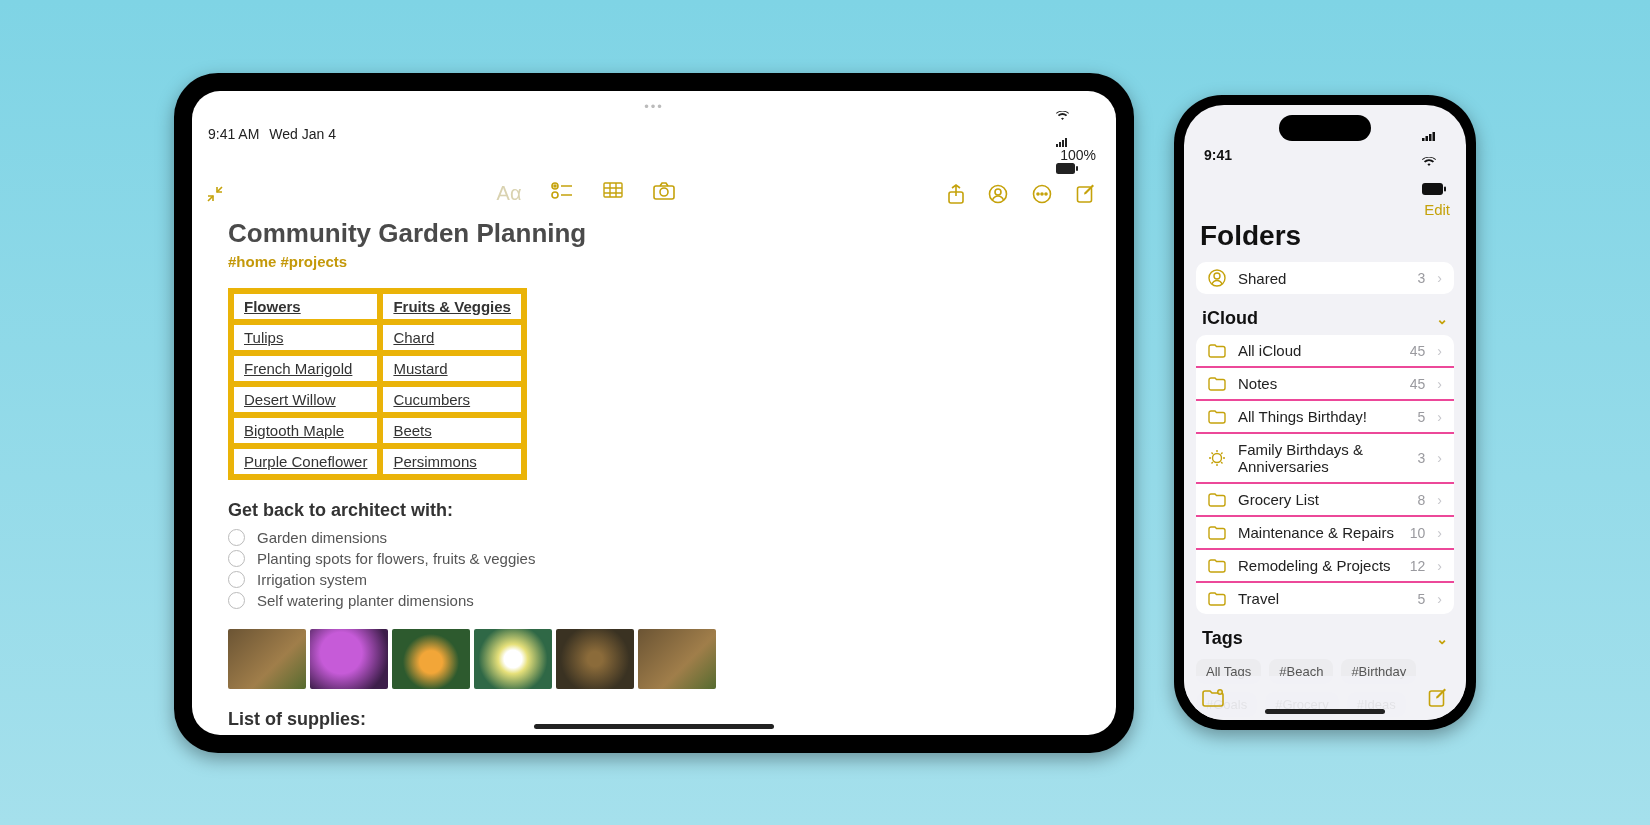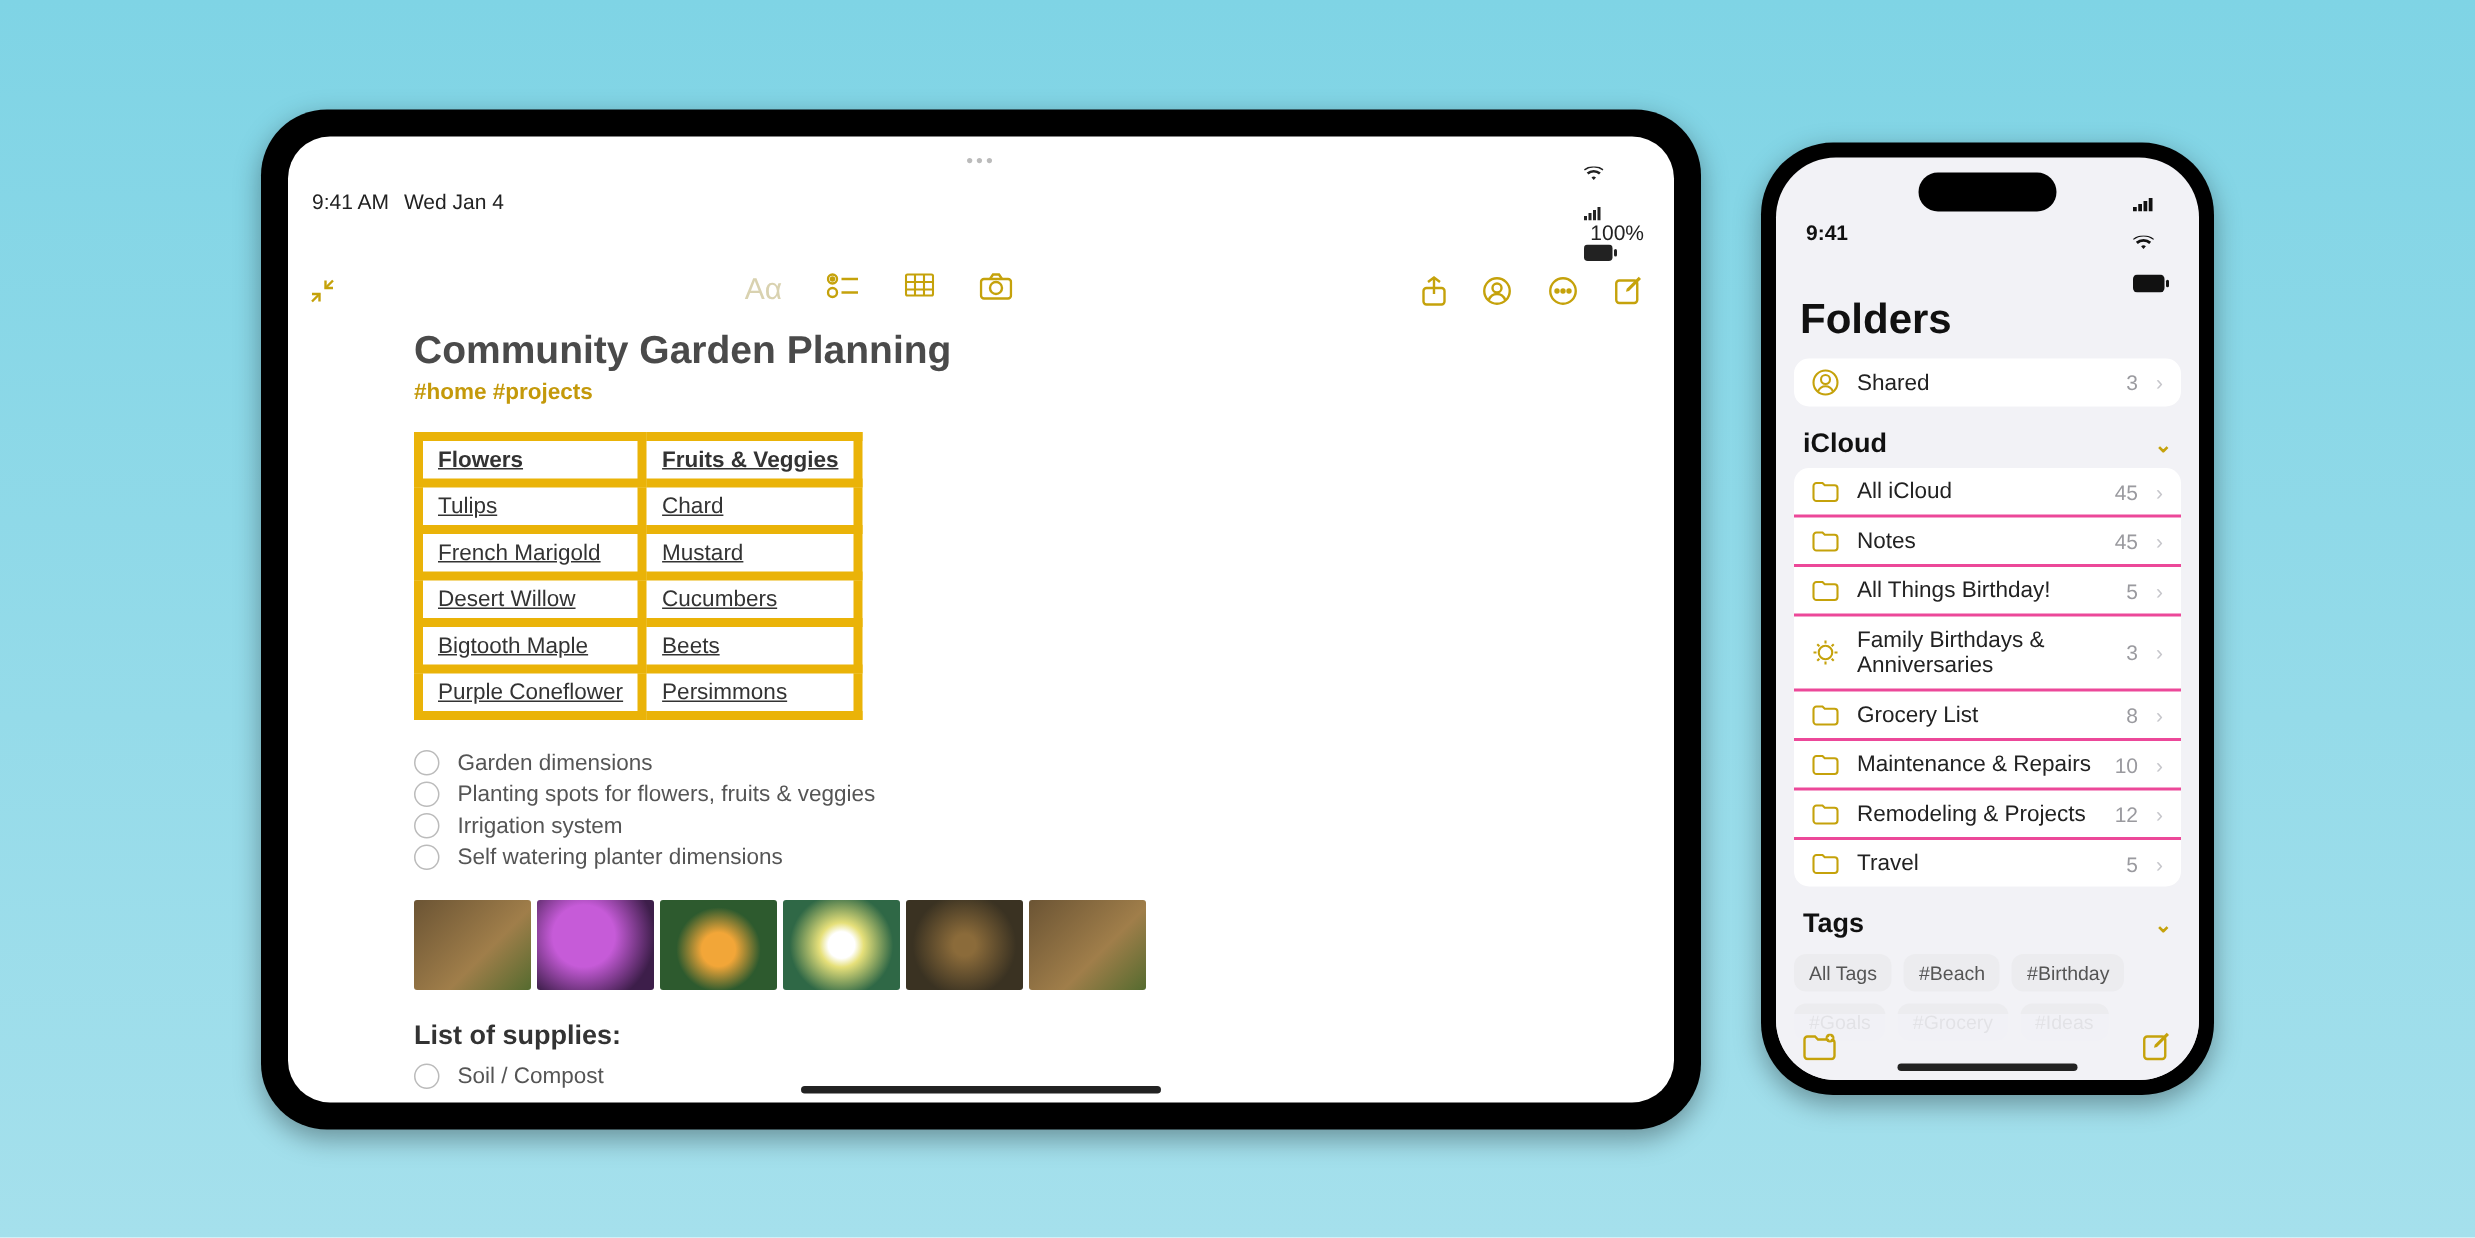--- a/index.html
+++ b/index.html
@@ -32,21 +32,21 @@
 .ipad-dots{position:absolute;left:50%;top:8px;transform:translateX(-50%);
   font-size:13px;letter-spacing:2px;color:#bbb;}
 .ipad-toolbar {
   display:flex; align-items:center; padding:6px 20px 6px 14px; height:40px;
 }
 .ipad-toolbar .tool-left{flex:0 0 auto;}
 .ipad-toolbar .tool-center{flex:1;display:flex;justify-content:center;gap:30px;}
 .ipad-toolbar .tool-right{flex:0 0 auto;display:flex;gap:24px;}
 .tb-icon{color:#c5a20b;font-size:20px;}
 .tb-icon.dim{color:#d9d2b0;}
-.note-body{padding:4px 60px 0 84px;color:#333;}
+.note-body{padding:4px 60px 0 36px;color:#333;}
 .note-title{font-size:26px;font-weight:700;color:#4a4a4a;margin-bottom:4px;}
 .note-tags{color:#c4990a;font-weight:600;font-size:15px;margin-bottom:18px;}
 .ntable{border-collapse:collapse;margin-bottom:20px;}
 .ntable th,.ntable td{border:6px solid #eab308;padding:4px 10px;font-size:15px;text-align:left;text-decoration:underline;}
 .ntable th{font-weight:700;color:#333;}
 .subhead{font-size:18px;font-weight:700;color:#333;margin:8px 0 8px;}
 .checklist{list-style:none;margin-bottom:20px;}
 .checklist li{display:flex;align-items:center;gap:12px;font-size:15px;margin:4px 0;color:#555;}
 .chk-circle{width:17px;height:17px;border:1.5px solid #bbb;border-radius:50%;
   display:inline-block;flex-shrink:0;}
@@ -228,20 +228,21 @@
               <td>Bigtooth Maple</td>
               <td>Beets</td>
             </tr>
       <tr>
               <td>Purple Coneflower</td>
               <td>Persimmons</td>
             </tr>
     </tbody>
         </table>
 
+    <div class="subhead">Get back to architect with:</div>
     <ul class="checklist">
       <li>
             <span class="chk-circle"></span>
             <span>Garden dimensions</span>
           </li>
       <li>
             <span class="chk-circle"></span>
             <span>Planting spots for flowers, fruits &amp; veggies</span>
           </li>
       <li>
@@ -290,20 +291,23 @@
       <span><svg width="14" height="10" viewBox="0 0 14 10">
               <path d="M7 9l1.6-1.8a2.5 2.5 0 00-3.2 0L7 9zM3.2 5.6a6 6 0 017.6 0l1.3-1.4a8 8 0 00-10.2 0l1.3 1.4zM.5 2.9a10.4 10.4 0 0113 0L14 2.3a11 11 0 00-14 0l.5.6z" fill="#111"></path>
             </svg></span>
       <span><svg width="24" height="12" viewBox="0 0 24 12">
               <rect x="0" y="0" width="21" height="12" rx="3" fill="#111"></rect>
               <rect x="22" y="3.5" width="2" height="5" rx="1" fill="#111"></rect>
             </svg></span>
     </span>
   </div>
 
+  <div class="ph-edit">
+        <span>Edit</span>
+      </div>
   <div class="ph-title">Folders</div>
 
   <div class="group">
     <div class="row">
       <span class="ficon">
         <svg width="18" height="18" viewBox="0 0 18 18" fill="none" stroke="#c5a20b" stroke-width="1.4">
               <circle cx="9" cy="9" r="8"></circle>
               <circle cx="9" cy="7" r="3"></circle>
               <path d="M4 15c1-2.3 3-3.5 5-3.5s4 1.2 5 3.5"></path>
             </svg>

